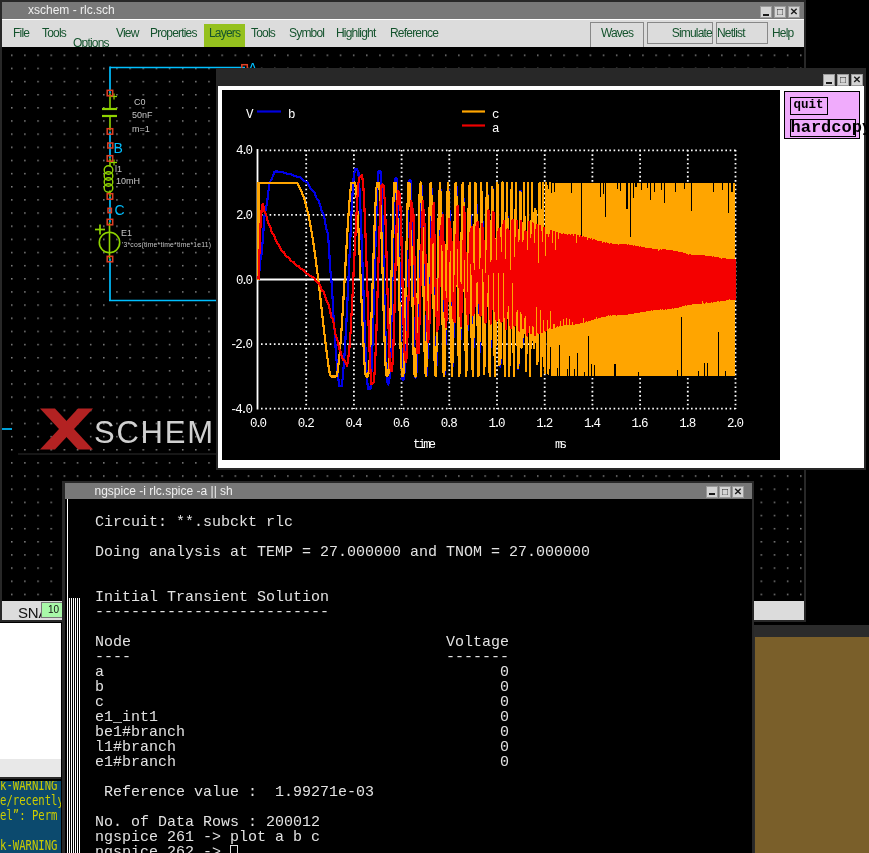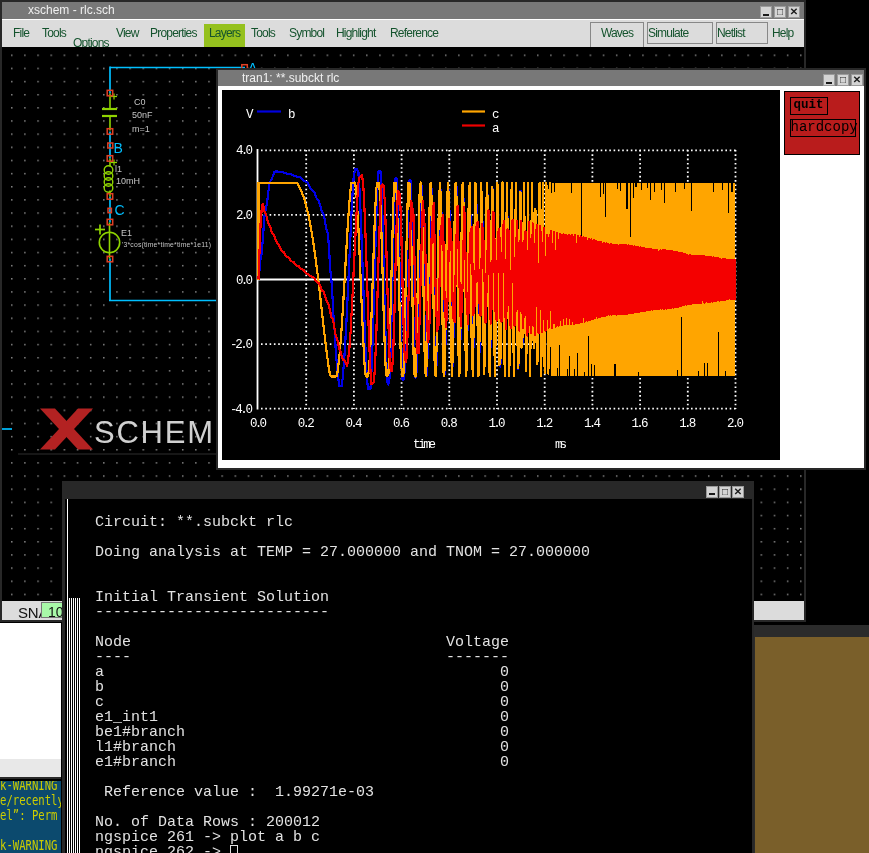--- a/index.html
+++ b/index.html
@@ -37,21 +37,21 @@
     <span class="abs" style="left:40px;top:6px">Tools</span>
     <span class="abs" style="left:71px;top:16px">Options</span>
     <span class="abs" style="left:114px;top:6px">View</span>
     <span class="abs" style="left:148px;top:6px">Properties</span>
     <span class="abs" style="left:202px;top:4px;background:#95c11e;padding:2px 5px 12px 5px">Layers</span>
     <span class="abs" style="left:249px;top:6px">Tools</span>
     <span class="abs" style="left:287px;top:6px">Symbol</span>
     <span class="abs" style="left:334px;top:6px">Highlight</span>
     <span class="abs" style="left:388px;top:6px">Reference</span>
     <span class="abs" style="left:588px;top:2px;width:54px;height:32px;background:#dcdcdc;border:1px solid #888;text-align:center;line-height:21px">Waves</span>
-    <span class="abs" style="left:645px;top:2px;width:66px;height:22px;background:#dcdcdc;border:1px solid #888;text-align:left;line-height:21px">Simulate</span>
+    <span class="abs" style="left:645px;top:2px;width:66px;height:22px;background:#dcdcdc;border:1px solid #888;text-align:right;line-height:21px">Simulate</span>
     <span class="abs" style="left:714px;top:2px;width:52px;height:22px;background:#dcdcdc;border:1px solid #888;text-align:left;line-height:21px">Netlist</span>
     <span class="abs" style="left:770px;top:6px">Help</span>
   </div>
 
   <div class="abs" style="left:2px;top:46.5px;width:802px;height:554.5px;background:#000;overflow:hidden">
     <svg width="802" height="555" style="position:absolute;left:0;top:0">
       <defs>
         <pattern id="grid" width="13.15" height="13.15" patternUnits="userSpaceOnUse" x="9" y="7.5">
           <rect width="1.5" height="1.5" fill="#828282"></rect>
         </pattern>
@@ -122,26 +122,25 @@
           <path d="M 40 408 L 55 408 L 93 449 L 78 449 Z" fill="#b32222"></path>
           <path d="M 78 408 L 93 408 L 55 449 L 40 449 Z" fill="#b32222"></path>
           <text x="94" y="442" fill="#d0d0d0" font-family="Liberation Sans" font-size="31px" textLength="119">SCHEM</text>
         </g>
       </g>
     </svg>
   </div>
 
   <div class="abs" style="left:2px;top:601px;width:802px;height:19px;background:#dcdcdc;font-size:12.5px;color:#111">
     <span class="abs" style="left:16px;top:2.5px;font-size:15px;letter-spacing:-0.2px">SNAP:</span>
-    <span class="abs" style="left:39px;top:0.5px;width:23px;height:16.5px;background:#a8f8a8;border:1px solid #777;padding:1px 3px 0 6px;font-size:14px">10</span>
+    <span class="abs" style="left:39px;top:0.5px;width:23px;height:16.5px;background:#a8f8a8;border:1px solid #777;padding:1px 3px 0 6px;font-size:10px">10</span>
   </div>
 </div>
 
 <div class="abs" style="left:216px;top:68px;width:650px;height:402px;background:#282828">
-  <div class="abs titlebar" style="left:2px;top:2px;width:646px;height:16px;padding-left:24px">tran1: **.subckt rlc</div>
   <div class="winbtn bmin" style="left:607px;top:6px"></div>
   <div class="winbtn" style="left:621px;top:6px">□</div>
   <div class="winbtn" style="left:635px;top:6px">✕</div>
   <div class="abs" style="left:2px;top:18px;width:646px;height:382px;background:#fff">
 
     <div class="abs" style="left:4px;top:4px;width:558px;height:370px;background:#000">
       <svg width="558" height="370" style="position:absolute;left:0;top:0" font-family="Liberation Mono">
 
         <g stroke="#ffffff" stroke-width="1.8" fill="none">
           <g stroke-dasharray="1.6,2.7">
@@ -241,28 +240,29 @@
           <text x="66" y="28" textLength="6">b</text>
           <text x="270" y="28" textLength="6">c</text>
           <text x="270" y="42" textLength="6">a</text>
         </g>
         <line x1="35" y1="21.5" x2="59" y2="21.5" stroke="#0000e0" stroke-width="2.2"></line>
         <line x1="240" y1="21.5" x2="263" y2="21.5" stroke="#ffa500" stroke-width="2.2"></line>
         <line x1="240" y1="35.5" x2="263" y2="35.5" stroke="#ee0000" stroke-width="2.2"></line>
       </svg>
     </div>
 
-    <div class="abs" style="left:566px;top:5px;width:76px;height:64px;border:1.5px solid #000;background:#b91c1c">
+    <div class="abs" style="left:566px;top:5px;width:76px;height:48px;border:1.5px solid #000;background:#f0abfc">
       <div class="abs mono" style="left:4.5px;top:4.5px;width:38px;height:18px;border:1.8px solid #000;font-weight:bold;font-size:12.5px;text-align:center;line-height:15px;color:#000">quit</div>
-      <div class="abs mono" style="left:4.5px;top:27px;width:66px;height:18px;border:1.8px solid #000;font-weight:normal;font-size:14px;text-align:left;line-height:15px;color:#000">hardcopy</div>
+      <div class="abs mono" style="left:4.5px;top:27px;width:66px;height:18px;border:1.8px solid #000;font-weight:bold;font-size:17px;text-align:left;line-height:15px;color:#000">hardcopy</div>
     </div>
   </div>
 </div>
 
 <div class="abs" style="left:62px;top:481px;width:692px;height:372px;background:#282828">
+  <div class="abs titlebar" style="left:2.5px;top:2px;width:687px;height:16px;padding-left:30px">ngspice -i rlc.spice -a || sh</div>
   <div class="winbtn bmin" style="left:644px;top:4.5px"></div>
   <div class="winbtn" style="left:657px;top:4.5px">□</div>
   <div class="winbtn" style="left:670px;top:4.5px">✕</div>
   <div class="abs" style="left:2.5px;top:18px;width:687px;height:354px;background:#000">
 
     <div class="abs" style="left:2px;top:0;width:1.2px;height:354px;background:#fff"></div>
     <div class="abs" style="left:4px;top:99px;width:13px;height:255px;background:repeating-linear-gradient(90deg,#fff 0,#fff 1px,#000 1px,#000 2.1px)"></div>
 
     <pre class="abs mono" style="left:18.5px;top:4px;margin:12px;font-size:15px;line-height:15px;color:#e2e2e2">Circuit: **.subckt rlc
 

